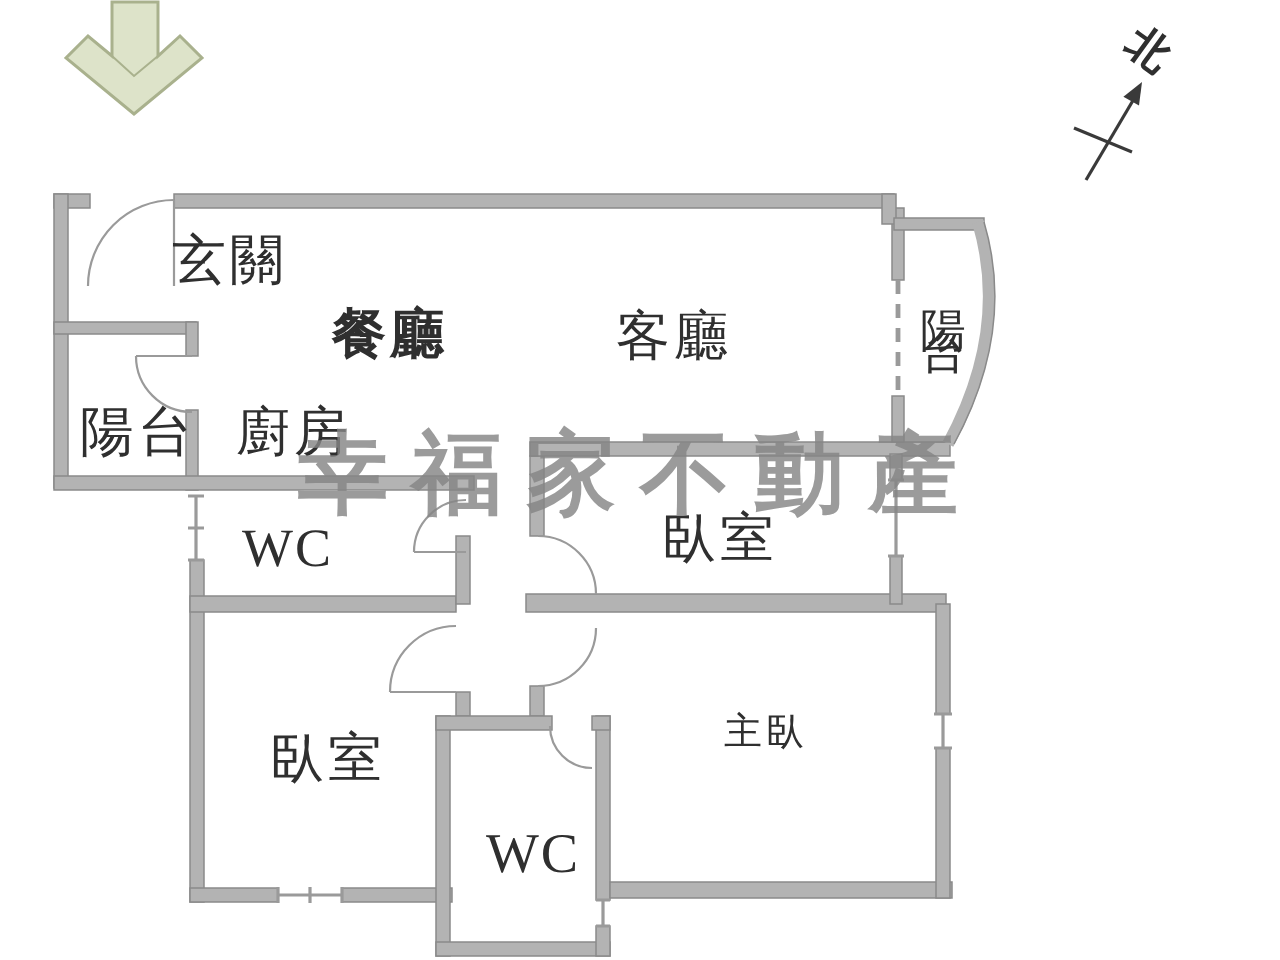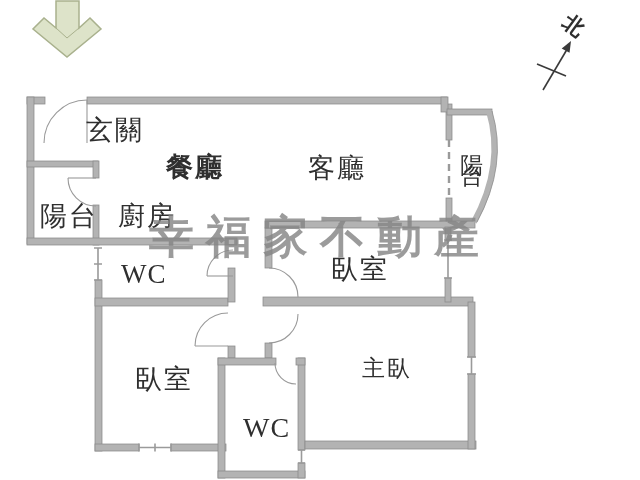--- a/index.html
+++ b/index.html
@@ -9,21 +9,21 @@
   .lbl{position:absolute;color:#2f2f2f;font-size:27px;letter-spacing:2px;white-space:nowrap;line-height:1.05;}
   .lbl-entry   {left:86px;  top:116px;}
   .lbl-dining  {left:166px; top:153px;font-weight:bold;}
   .lbl-living  {left:308px; top:154px;}
   .lbl-kitchen {left:118px; top:202px;}
   .lbl-balcony-left{left:40px; top:202px;}
   .lbl-balcony-right{left:459px; top:137px; writing-mode:vertical-rl; letter-spacing:9px; font-size:23px;}
   .lbl-wc-top  {left:121px; top:260px; font-size:27px; letter-spacing:1px;}
   .lbl-bedroom-upper{left:331px; top:255px;}
   .lbl-bedroom-lower{left:135px; top:365px;}
-  .lbl-master  {left:362px; top:357px; font-size:23px;}
+  .lbl-master  {left:362px; top:357px; font-size:19px;}
   .lbl-wc-bottom{left:243px; top:413px; font-size:28px; letter-spacing:1px;}
   .lbl-north   {left:563px; top:15px; font-size:21px; font-weight:bold;
                 font-family:"Liberation Sans","DejaVu Sans",sans-serif;
                 transform:rotate(36deg); transform-origin:center center;}
   .watermark{position:absolute;left:149px;top:207px;font-size:45px;font-weight:bold;
              font-family:"Liberation Sans","DejaVu Sans",sans-serif;
              color:rgba(133,133,133,0.82);letter-spacing:12px;white-space:nowrap;}
 </style>
 </head>
 <body>

